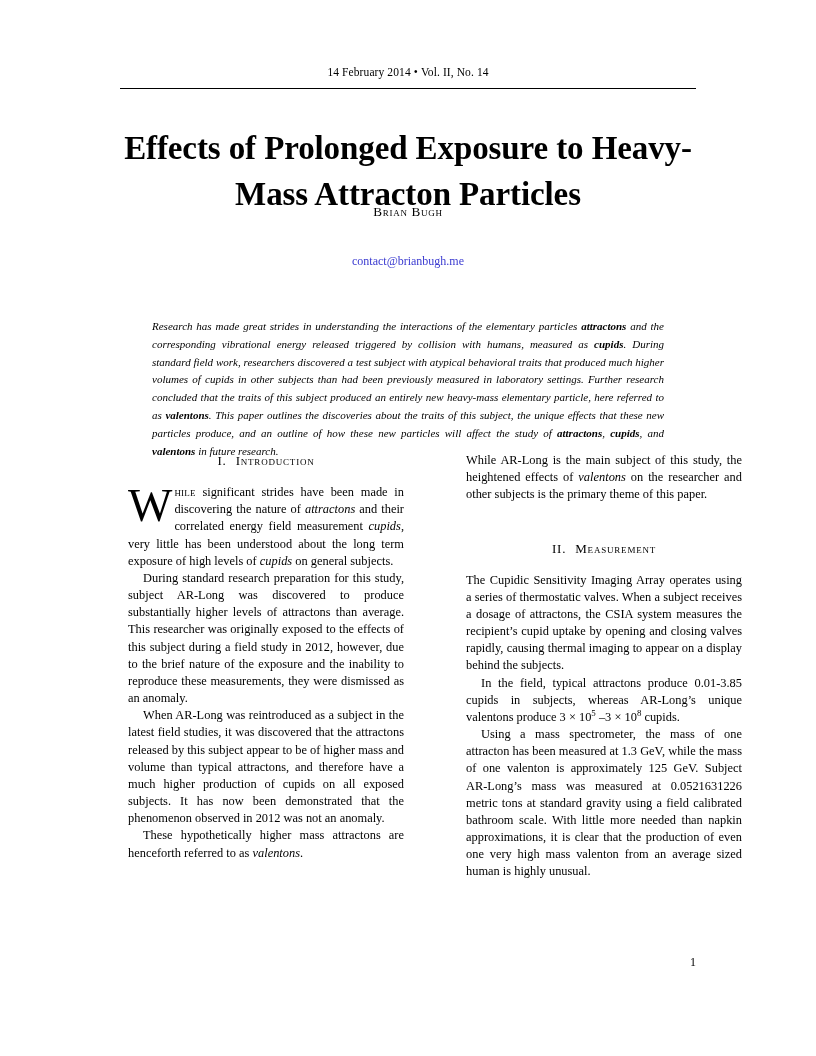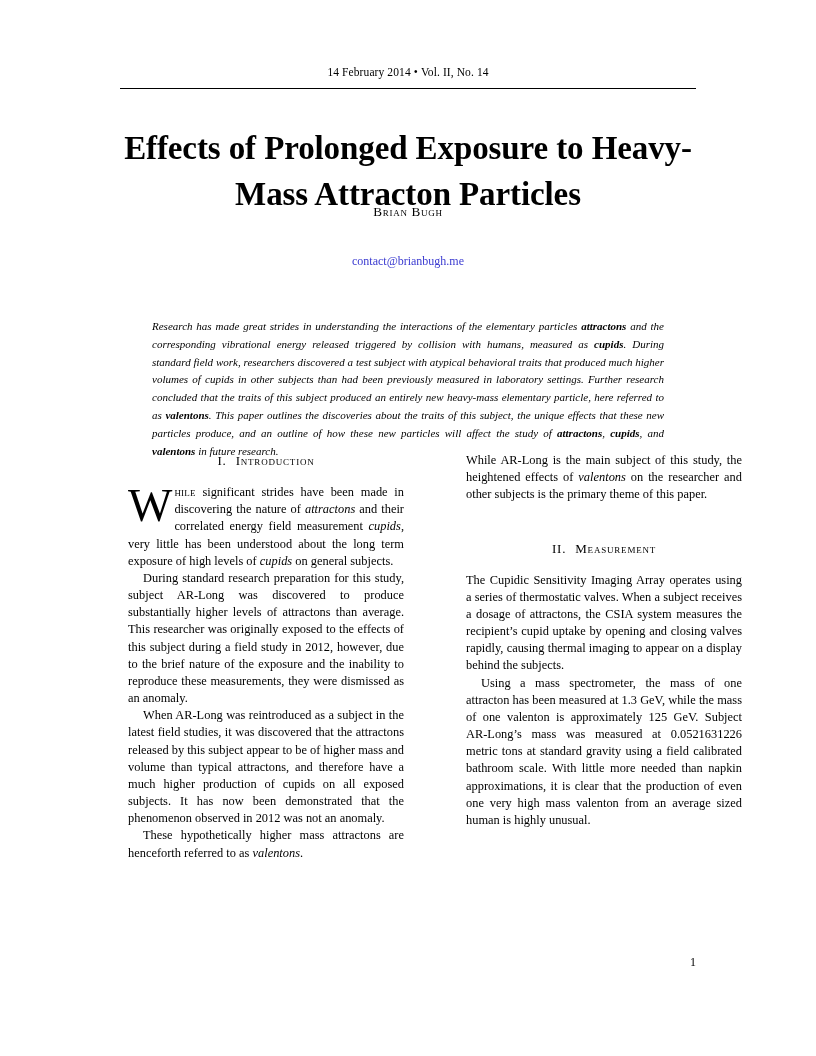--- a/index.html
+++ b/index.html
@@ -206,20 +206,21 @@
   </div>
 
   <div class="col col-right">
 
     <p class="noindent"><span>While AR-Long is the main subject of this study, the heightened effects of </span><i>valentons</i><span> on the researcher and other subjects is the primary theme of this paper.</span></p>
 
     <h2 class="section spaced-top"><span class="numeral">II.</span><span>Measurement</span></h2>
 
     <p class="noindent">The Cupidic Sensitivity Imaging Array operates using a series of thermostatic valves. When a subject receives a dosage of attractons, the CSIA system measures the recipient’s cupid uptake by opening and closing valves rapidly, causing thermal imaging to appear on a display behind the subjects.</p>
 
+    <p><span>In the field, typical attractons produce 0.01-3.85 cupids in subjects, whereas AR-Long’s unique valentons produce 3 × 10</span><sup>5</sup><span> –3 × 10</span><sup>8</sup><span> cupids.</span></p>
 
     <p>Using a mass spectrometer, the mass of one attracton has been measured at 1.3 GeV, while the mass of one valenton is approximately 125 GeV. Subject AR-Long’s mass was measured at 0.0521631226 metric tons at standard gravity using a field calibrated bathroom scale. With little more needed than napkin approximations, it is clear that the production of even one very high mass valenton from an average sized human is highly unusual.</p>
 
   </div>
 
   <div class="folio">1</div>
 
 </div>
 
 </body></html>

